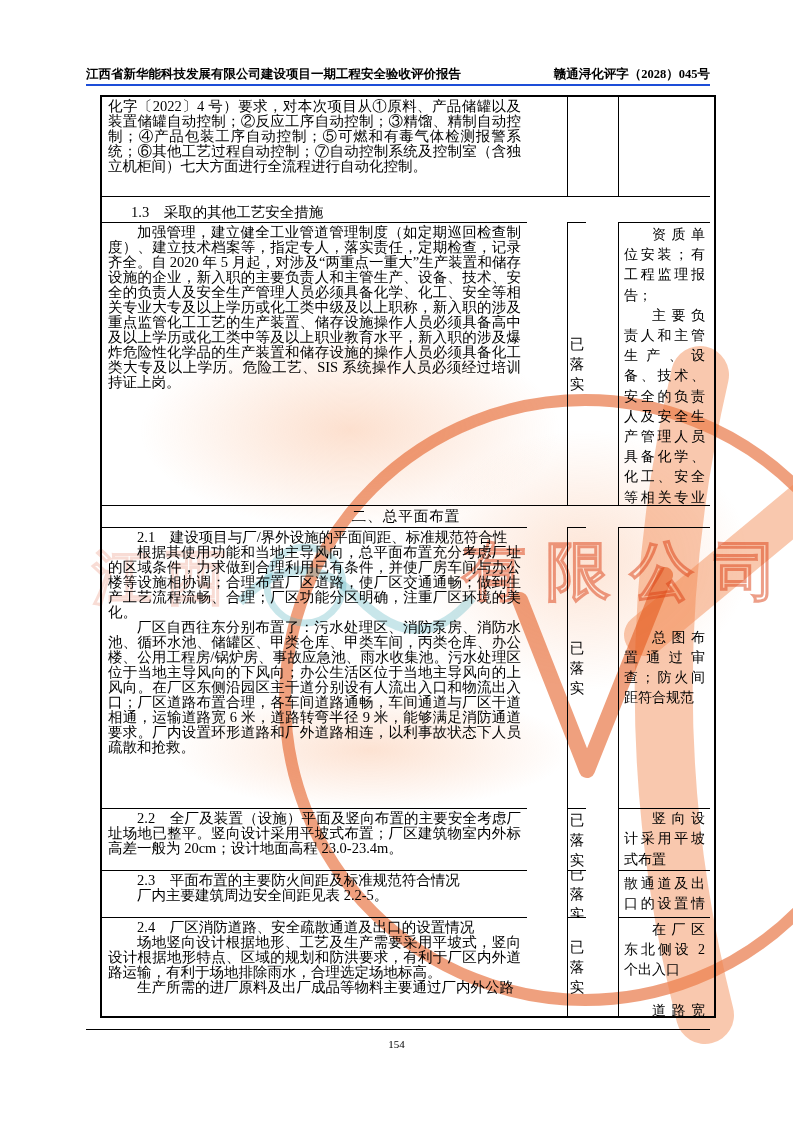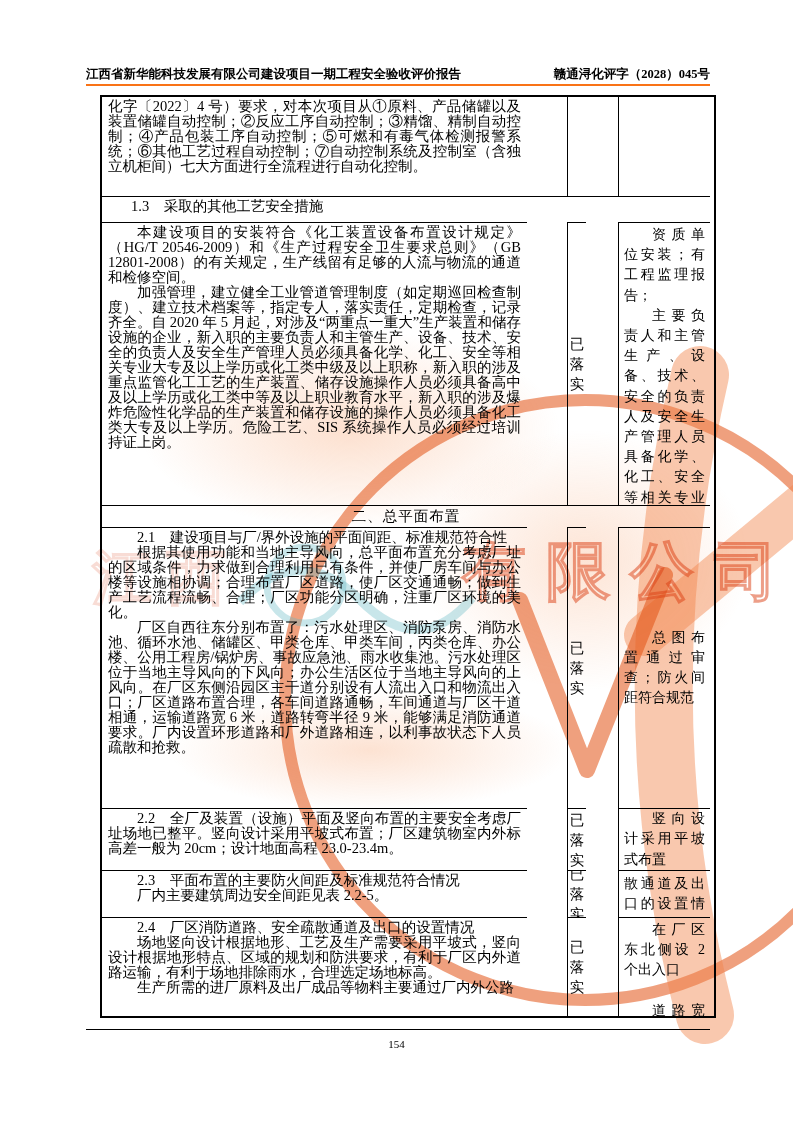--- a/index.html
+++ b/index.html
@@ -1,32 +1,32 @@
 <!DOCTYPE html>
 <html><head>
 <meta charset="utf-8">
 <style>
   html,body{margin:0;padding:0;background:#888;}
   .page{position:relative;width:793px;height:1122px;background:#ffffff;overflow:hidden;
         font-family:"Liberation Serif","DejaVu Serif",serif;color:#000;}
   
   .hdr{position:absolute;left:86px;top:60px;width:624px;height:24px;
-       border-bottom:2px solid #f97316;display:flex;justify-content:space-between;align-items:flex-end;
+       border-bottom:2px solid #1d4ed8;display:flex;justify-content:space-between;align-items:flex-end;
        font-weight:bold;font-size:12.5px;line-height:20px;}
   
   .doc-table{position:absolute;left:100px;top:95px;width:612px;border:2px solid #000;
              display:grid;grid-template-columns:425px 51px 132px;
              grid-template-rows:99px 26px 283px 22px 281px 62px 47px 99px;}
   .cell{border-top:1.5px solid #000;overflow:hidden;box-sizing:border-box;}
   .c2,.c3{border-left:1.5px solid #000;margin-left:40px;}
   .merged{grid-column:1/-1;}
   .tcell{padding:2px 6px;font-size:14.5px;line-height:15px;text-align:justify;}
   .tcell p{margin:0;text-indent:2em;}
   .tcell p.noind{text-indent:0;}
-  .headrow{display:flex;align-items:flex-start;font-size:14.5px;}
+  .headrow{display:flex;align-items:flex-end;font-size:14.5px;}
   .headrow .ht{text-indent:2em;width:100%;}
   .centerrow{display:flex;align-items:center;justify-content:center;font-size:14.5px;letter-spacing:1px;}
   .status{display:flex;align-items:center;justify-content:center;font-size:14.5px;line-height:20px;
           padding:0 9px;text-align:justify;}
   .remark{padding:2px 5px;font-size:14px;line-height:20.2px;text-align:justify;}
   .remark p{margin:0;text-indent:2em;}
   .remark.vcenter{display:flex;flex-direction:column;justify-content:center;}
   .remark .gap{margin-top:20px;}
   
   .footline{position:absolute;left:86px;top:1029px;width:624px;border-top:1.5px solid #000;}
@@ -59,21 +59,20 @@
       <p class="noind">化字〔2022〕4 号）要求，对本次项目从①原料、产品储罐以及装置储罐自动控制；②反应工序自动控制；③精馏、精制自动控制；④产品包装工序自动控制；⑤可燃和有毒气体检测报警系统；⑥其他工艺过程自动控制；⑦自动控制系统及控制室（含独立机柜间）七大方面进行全流程进行自动化控制。</p>
     </div>
     <div class="cell c2 row1" style="border-top:none;"></div>
     <div class="cell c3 row1" style="border-top:none;"></div>
 
     <div class="cell merged headrow">
       <span class="ht">1.3　采取的其他工艺安全措施</span>
     </div>
 
     <div class="cell tcell">
-      <p>本建设项目的安装符合《化工装置设备布置设计规定》（HG/T 20546-2009）和《生产过程安全卫生要求总则》（GB 12801-2008）的有关规定，生产线留有足够的人流与物流的通道和检修空间。</p>
       <p>加强管理，建立健全工业管道管理制度（如定期巡回检查制度）、建立技术档案等，指定专人，落实责任，定期检查，记录齐全。自 2020 年 5 月起，对涉及“两重点一重大”生产装置和储存设施的企业，新入职的主要负责人和主管生产、设备、技术、安全的负责人及安全生产管理人员必须具备化学、化工、安全等相关专业大专及以上学历或化工类中级及以上职称，新入职的涉及重点监管化工工艺的生产装置、储存设施操作人员必须具备高中及以上学历或化工类中等及以上职业教育水平，新入职的涉及爆炸危险性化学品的生产装置和储存设施的操作人员必须具备化工类大专及以上学历。危险工艺、SIS 系统操作人员必须经过培训持证上岗。</p>
     </div>
     <div class="cell c2 status">已落实</div>
     <div class="cell c3 remark">
       <p>资质单位安装；有工程监理报告；</p>
       <p>主要负责人和主管生产、设备、技术、安全的负责人及安全生产管理人员具备化学、化工、安全等相关专业大专及以上学历；</p>
       <p>新入职的涉及重点监管化工工艺的生产装置、储存设施操作人员具备高中及以上学历</p>
     </div>
 
     <div class="cell merged centerrow">二、总平面布置</div>

